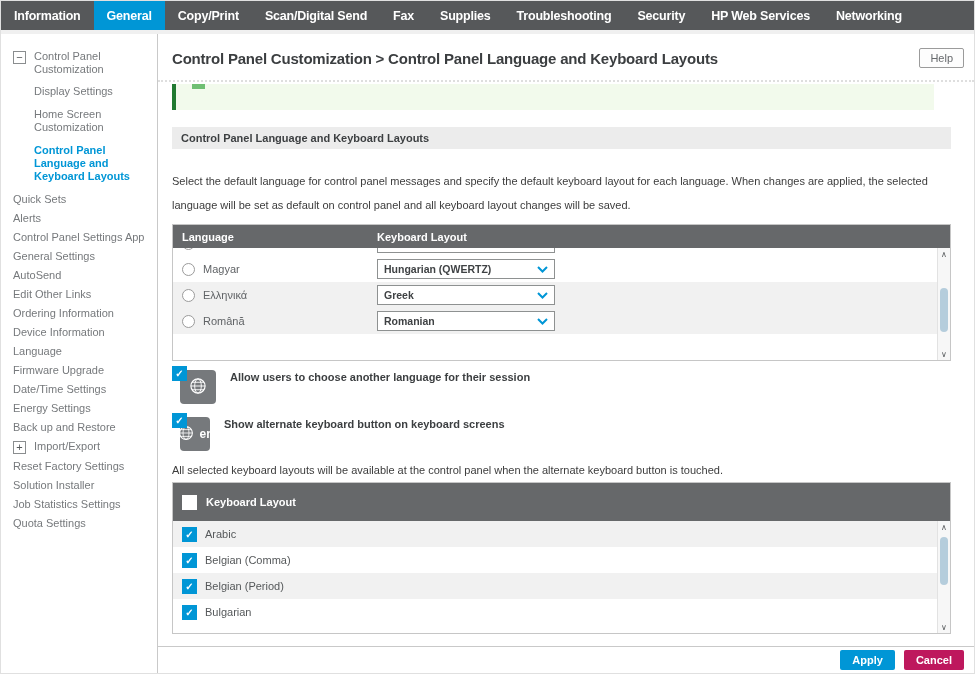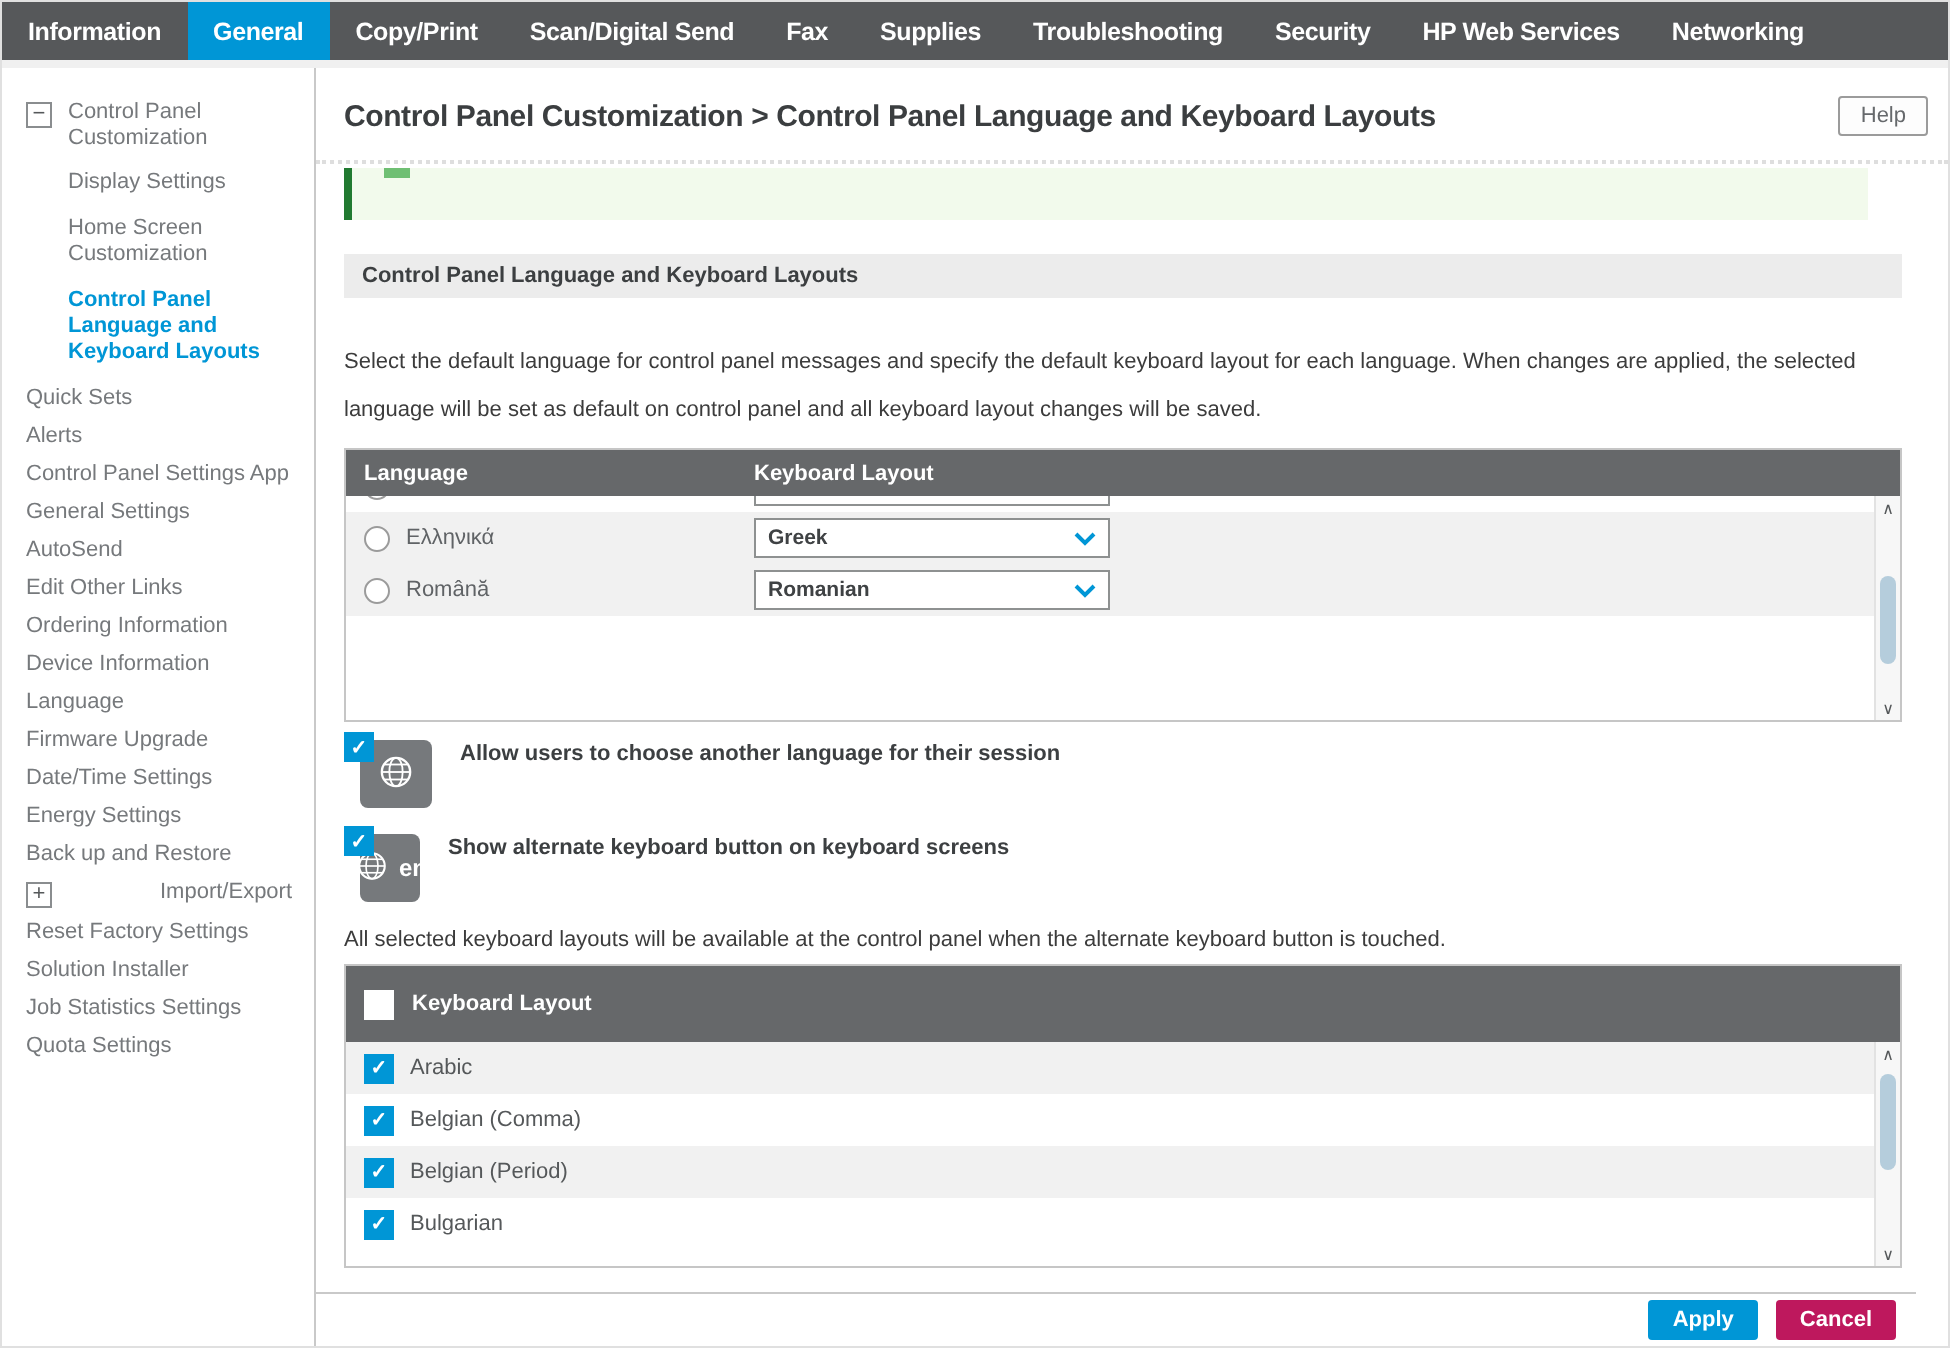--- a/index.html
+++ b/index.html
@@ -70,21 +70,21 @@
   .gbtn.wide { width:30px; padding:0 6px; }
   .opt-label { margin-left:14px; margin-top:3px; font-weight:bold; color:#3c3f41; }
 
   .note { margin:9px 0 6px; color:#3c3c3c; }
 
   .t2-head { background:#66686a; color:#fff; font-weight:bold; height:38px; display:flex; align-items:center; gap:9px; padding-left:9px; }
   .t2-row { height:26px; display:flex; align-items:center; gap:8px; padding-left:9px; color:#55585a; }
 
   .vk-row { display:flex; align-items:center; gap:7px; margin-top:12px; font-weight:bold; color:#3c3f41; }
 
-  .footer { position:absolute; left:0; right:16px; bottom:0; border-top:1px solid #c9c9c9; background:#fff; height:29px; display:flex; align-items:center; justify-content:flex-end; gap:9px; padding:0 10px 2px 0; }
+  .footer { position:absolute; left:0; right:0; bottom:0; border-top:1px solid #c9c9c9; background:#fff; height:29px; display:flex; align-items:center; justify-content:flex-end; gap:9px; padding:0 10px 2px 0; }
   .btn { border:0; color:#fff; font-weight:bold; font-size:11px; font-family:"Liberation Sans",sans-serif; padding:4px 12px; border-radius:2px; cursor:pointer; }
   .btn.apply { background:#0096d6; }
   .btn.cancel { background:#be185d; }
 </style>
 </head>
 <body>
 
 <div class="page">
 
   <div class="nav">
@@ -119,21 +119,21 @@
       <div class="sb-item">Edit Other Links</div>
       <div class="sb-item">Ordering Information</div>
       <div class="sb-item">Device Information</div>
       <div class="sb-item">Language</div>
       <div class="sb-item">Firmware Upgrade</div>
       <div class="sb-item">Date/Time Settings</div>
       <div class="sb-item">Energy Settings</div>
       <div class="sb-item">Back up and Restore</div>
       <div class="sb-group" style="margin-bottom:6px;">
         <span class="sb-expander">+</span>
-        <span class="sb-group-label" style="width:auto;margin-left:46px;">Import/Export</span>
+        <span class="sb-group-label" style="width:auto;">Import/Export</span>
       </div>
       <div class="sb-item">Reset Factory Settings</div>
       <div class="sb-item">Solution Installer</div>
       <div class="sb-item">Job Statistics Settings</div>
       <div class="sb-item">Quota Settings</div>
     </div>
 
     <div class="main">
 
       <div class="hdr-row">
@@ -158,20 +158,34 @@
           <div class="viewport vp1">
             <div class="rows1">
               <div class="t1-row">
                 <div class="t1-col1">
                     <span class="radio"></span>
                     <span class="lang-label"></span>
                   </div>
                 <div class="dropdown">
                   <span class="dd-text"></span>
 
+                </div>
+              </div>
+              <div class="t1-row">
+                <div class="t1-col1">
+                    <span class="radio"></span>
+                    <span class="lang-label">Magyar</span>
+                  </div>
+                <div class="dropdown">
+                  <span class="dd-text">Hungarian (QWERTZ)</span>
+                  <span class="dd-chev">
+                      <svg width="11" height="7">
+                        <polyline points="1,1 5.5,5.5 10,1" fill="none" stroke="#0096d6" stroke-width="2"></polyline>
+                      </svg>
+                    </span>
                 </div>
               </div>
               <div class="t1-row stripe">
                 <div class="t1-col1">
                     <span class="radio"></span>
                     <span class="lang-label">Ελληνικά</span>
                   </div>
                 <div class="dropdown">
                   <span class="dd-text">Greek</span>
                   <span class="dd-chev">

